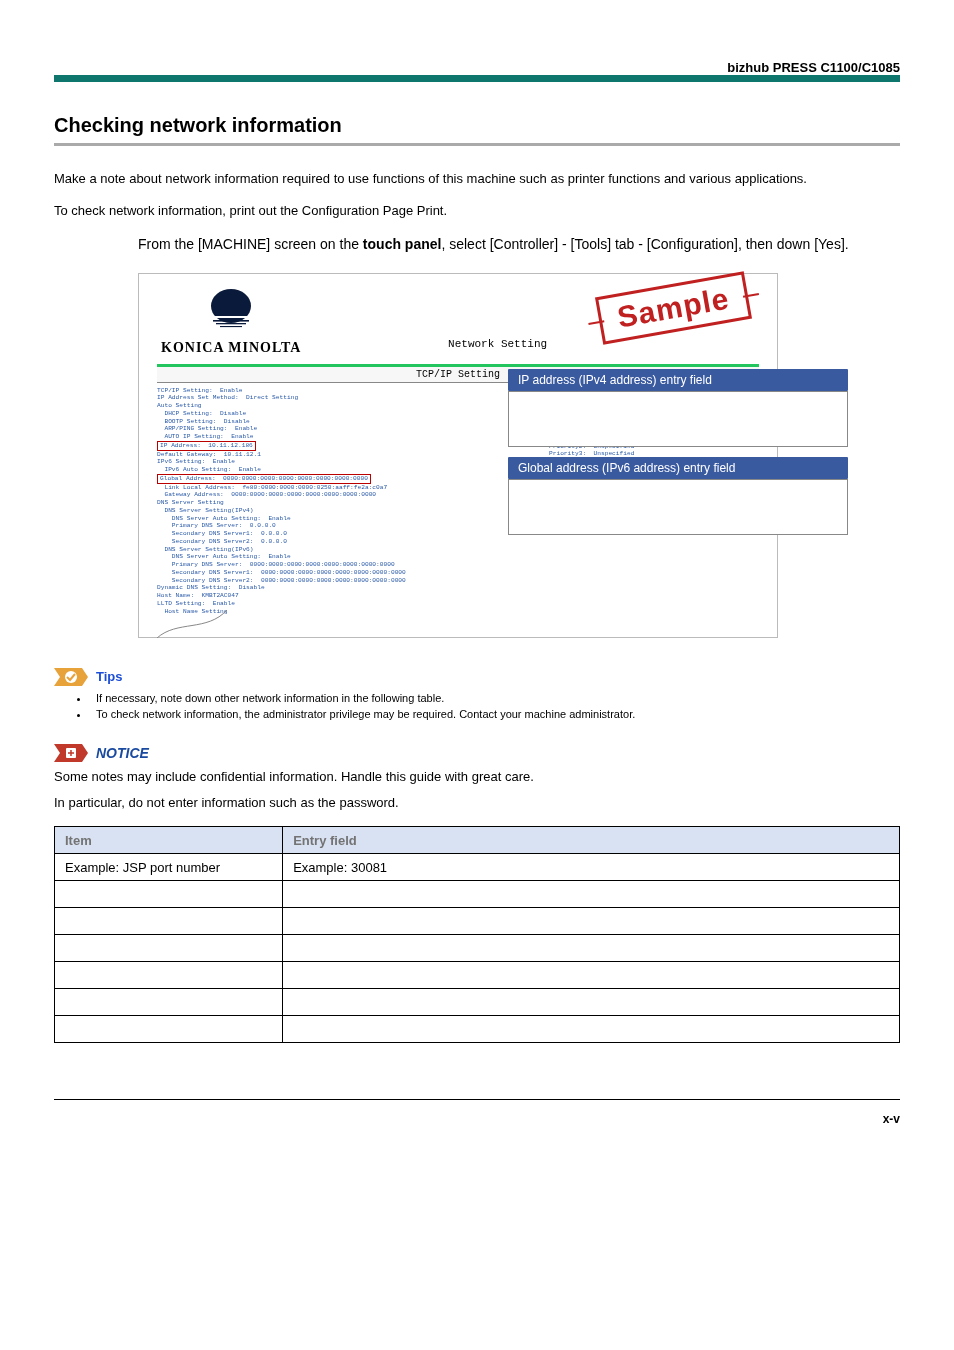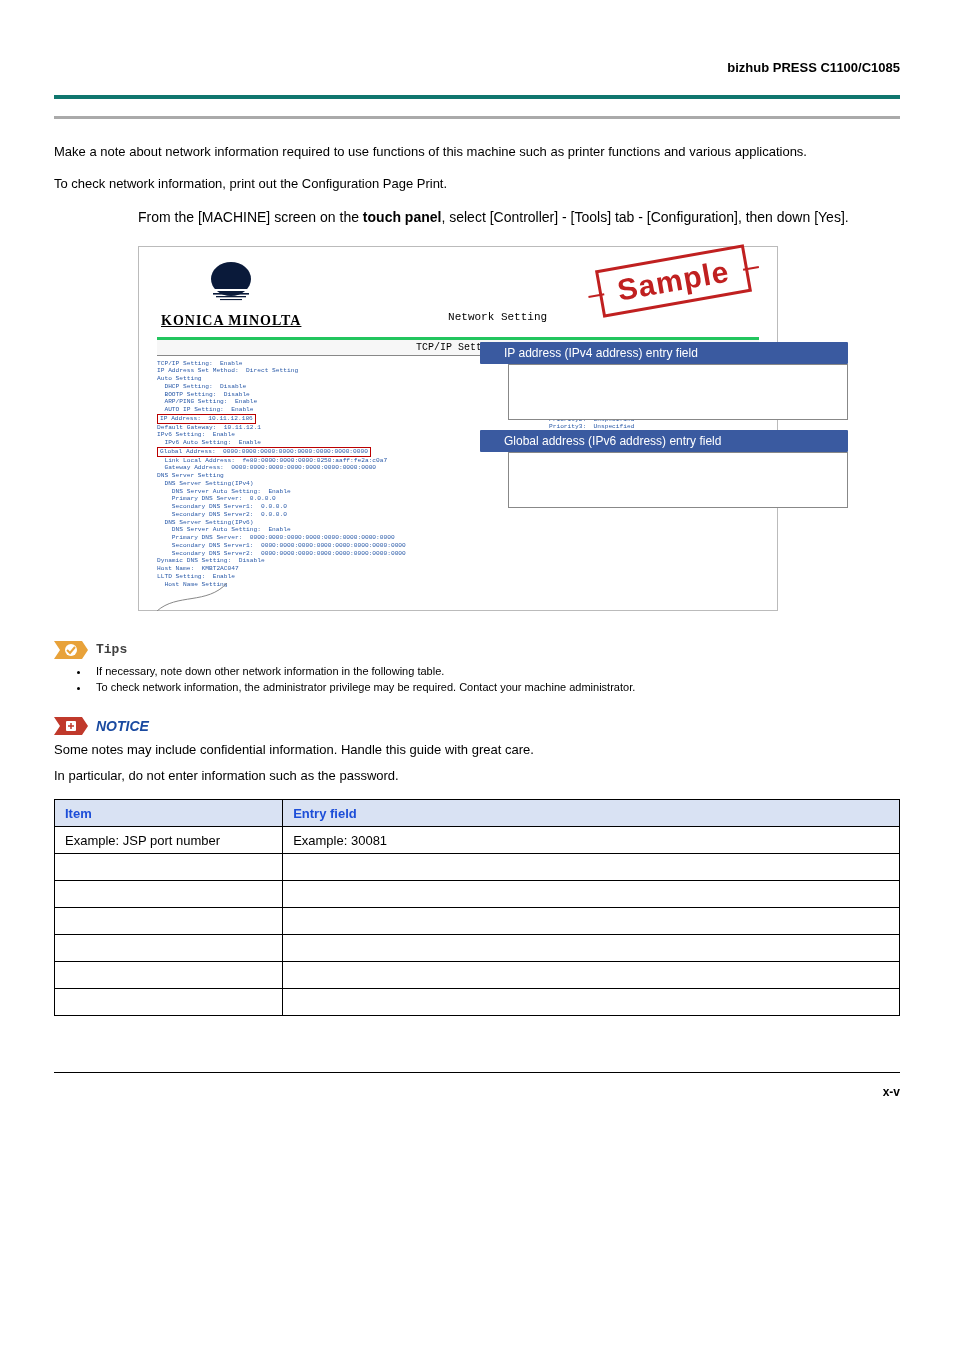--- a/index.html
+++ b/index.html
@@ -11,23 +11,23 @@
     width: 954px;
   }
   .page {
     padding: 60px 54px 40px 54px;
   }
   .header-product {
     text-align: right;
     font-weight: bold;
     font-size: 13px;
     color: #000;
-    border-bottom: 4px solid #0f766e;
-    padding-bottom: 20px;
-    margin-bottom: 17px;
+    border-bottom: 7px solid #0f766e;
+    padding-bottom: 0;
+    margin-bottom: 32px;
   }
   h1.section-title {
     font-size: 20px;
     font-weight: bold;
     margin: 0 0 6px 0;
   }
   .thick-rule {
     border: none;
     border-top: 3px solid #aaa;
     margin: 0 0 24px 0;
@@ -82,21 +82,20 @@
     gap: 6px;
   }
   .km-logo .globe {
     width: 46px; height: 46px;
   }
   .km-logo .word {
     font-family: "Times New Roman", serif;
     letter-spacing: 1px;
     font-weight: bold;
     font-size: 14px;
-    text-decoration: underline;
   }
   .net-setting-label {
     font-family: "Courier New", monospace;
     font-size: 11px;
     position: absolute;
     left: 50%;
     top: 64px;
     transform: translateX(-10%);
   }
   .sample-stamp {
@@ -157,21 +156,21 @@
     border: 1px solid #b00;
     padding: 0 2px;
     display: inline-block;
   }
   .callout {
     position: absolute;
     background: #3a5aa0;
     color: #fff;
     font-family: Arial, sans-serif;
     font-size: 12px;
-    padding: 4px 24px;
+    padding: 4px 10px;
     border-radius: 1px;
     white-space: nowrap;
   }
   .callout.c1 { right: -70px; top: 96px; width: 320px; }
   .callout.c2 { right: -70px; top: 184px; width: 320px; }
   .callout-box {
     position: absolute;
     border: 1px solid #888;
     background: #fff;
   }
@@ -191,24 +190,23 @@
     gap: 8px;
     margin: 24px 0 6px 0;
   }
   .tips-row .icon, .notice-row .icon {
     width: 34px; height: 18px;
     display: inline-flex;
     align-items: center;
     justify-content: center;
   }
   .tips-label {
-    color: #404040;
+    color: #1d4ed8;
     font-weight: bold;
     font-size: 13px;
-    font-family: Liberation Mono, monospace;
   }
   .notice-label {
     color: #1a4aa0;
     font-weight: bold;
     font-style: italic;
     font-size: 14px;
   }
   ul.tips-list {
     margin: 0 0 6px 0;
     padding-left: 36px;
@@ -225,39 +223,40 @@
     font-size: 13px;
   }
   table.entry-table th, table.entry-table td {
     border: 1px solid #000;
     padding: 5px 10px;
     text-align: left;
     height: 16px;
   }
   table.entry-table th {
     background: #d9e2f3;
-    color: #1d4ed8;
+    color: #737373;
     font-weight: bold;
   }
   .footer-pg {
     text-align: right;
     font-size: 12px;
     font-weight: bold;
     margin-top: 56px;
     border-top: 1px solid #000;
     padding-top: 12px;
   }
 </style>
 </head>
 <body>
 
 <div class="page">
 
   <div class="header-product">bizhub PRESS C1100/C1085</div>
 
+  <h1 class="section-title">Checking network information</h1>
   <hr class="thick-rule">
 
   <p class="body">Make a note about network information required to use functions of this machine such as printer functions and various applications.</p>
   <p class="body">To check network information, print out the Configuration Page Print.</p>
 
 
   <div class="indent-block">
     <p>
       <span>From the [MACHINE] screen on the </span><b>touch panel</b><span>, select [Controller] - [Tools] tab - [Configuration], then down [Yes].</span>
     </p>

